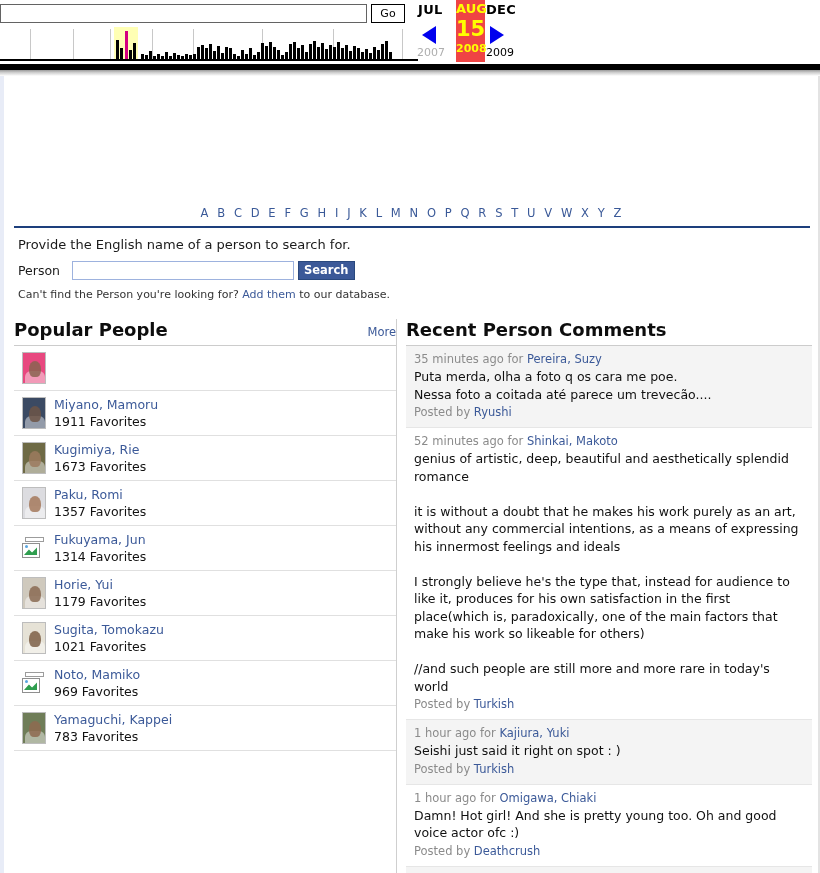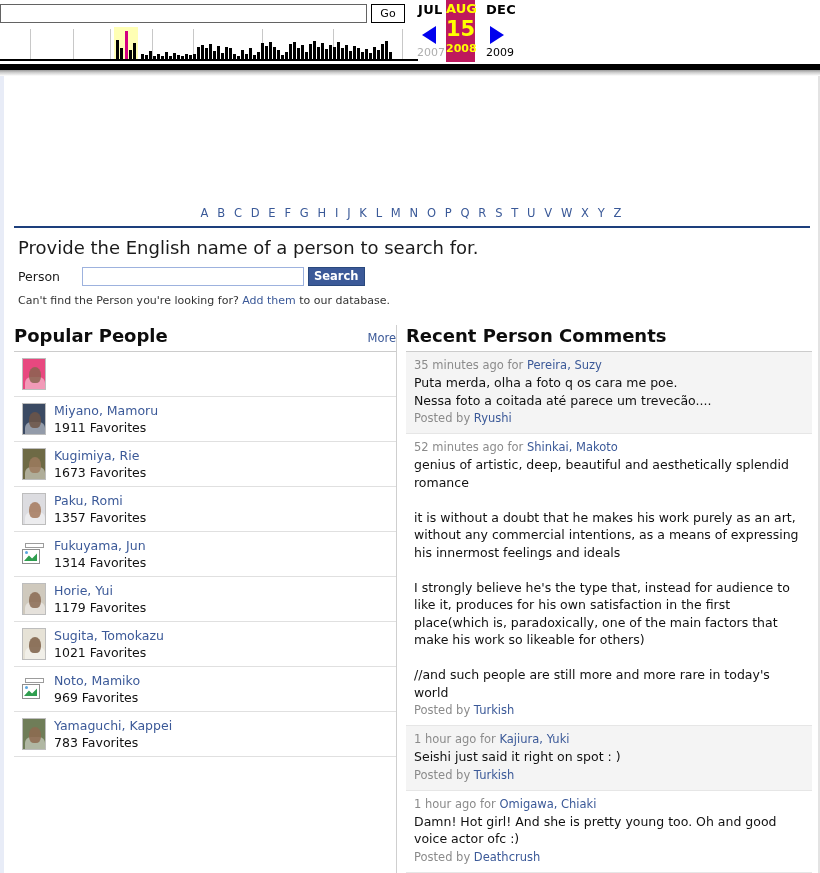--- a/index.html
+++ b/index.html
@@ -111,23 +111,23 @@
     font-size: 13px;
     font-weight: bold;
     font-family: "DejaVu Sans", "Liberation Sans", sans-serif;
     color: #000;
     letter-spacing: .3px;
   }
   .wm-mon.prev { left: 4px; color: #000; }
   .wm-mon.next { left: 72px; color: #000; }
   .wm-cur-col {
     position: absolute;
-    left: 32px; top: 0;
+    left: 42px; top: 0;
     width: 29px; height: 62px;
-    background: #be185d;
+    background: #ef4444;
     text-align: center;
   }
   .wm-cur-mon {
     display: block;
     color: #ffff00;
     font-size: 13px;
     font-weight: bold;
     line-height: 16px;
     padding-top: 1px;
   }
@@ -202,29 +202,29 @@
   .hr-blue {
     height: 0;
     border: 0;
     border-top: 2px solid #1d3f7c;
     margin: 0 8px 0 10px;
     width: 796px;
   }
 
   .search-block { padding: 9px 0 0 14px; }
   .search-intro {
-    font-size: 18px;
+    font-size: 13px;
     color: #1a1a1a;
     margin-bottom: 9px;
   }
   .search-row { display: flex; align-items: center; }
   .search-label {
     font-size: 12.5px;
     color: #1a1a1a;
-    margin-right: 22px;
+    margin-right: 12px;
     text-align: center;
   }
   .person-input {
     width: 222px; height: 19px;
     border: 1px solid #9db2de;
     font-size: 12px;
     padding: 0 3px;
     outline: none;
     background: #fff;
   }

